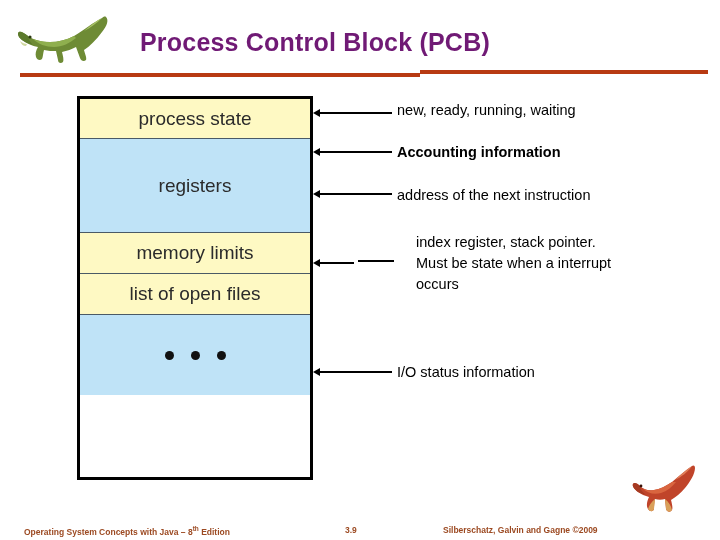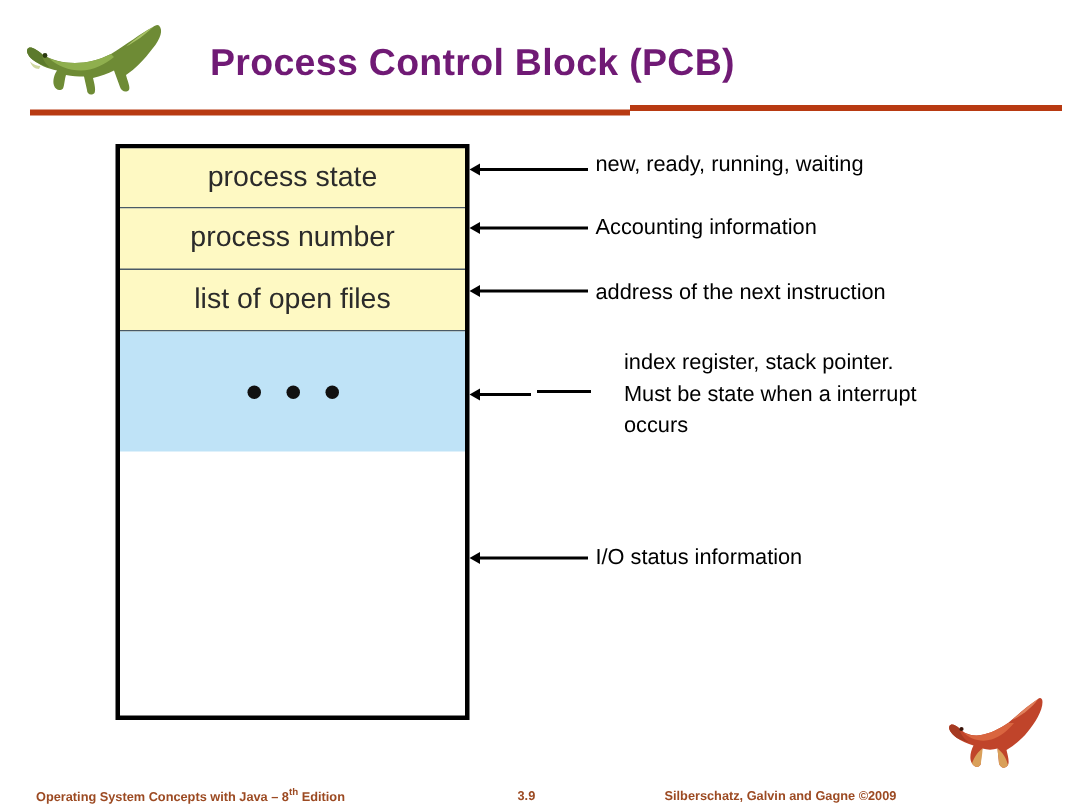--- a/index.html
+++ b/index.html
@@ -156,21 +156,22 @@
     <path d="M14 24 C10 21 7 19 5 20 C3 21 4 25 8 28 C11 30 15 32 19 33
              C16 30 14 27 14 24 Z" fill="#5C7A2C"></path>
     <circle cx="16" cy="25" r="1.6" fill="#2b3a10"></circle>
     <path d="M6 29 C8 31 11 32 13 32 L12 34 C9 34 7 32 6 29 Z" fill="#cfd8a0"></path>
     <path d="M88 6 C82 9 76 14 70 19 C76 16 83 11 88 6 Z" fill="#A8C266"></path>
   </g>
 </svg>
 
 <div id="pcb-box">
   <div class="pcb-row row-gray" style="height:40px">process state</div>
-  <div class="pcb-row row-gray" style="height:41px">process number</div>
+  <div class="pcb-row row-blue" style="height:94px">registers</div>
+  <div class="pcb-row row-gray" style="height:41px">memory limits</div>
   <div class="pcb-row row-gray" style="height:41px">list of open files</div>
   <div class="pcb-row row-blue" style="height:80px">
     <span class="dots">
       <i></i>
         <i></i>
         <i></i>
     </span>
   </div>
 </div>
 
@@ -184,21 +185,21 @@
 <div class="conn" style="left:320px; top:193px; width:72px;"></div>
 
 <div class="arrow-head" style="left:313px; top:259px;"></div>
 <div class="conn" style="left:320px; top:262px; width:34px;"></div>
 <div class="conn" style="left:358px; top:260px; width:36px;"></div>
 
 <div class="arrow-head" style="left:313px; top:368px;"></div>
 <div class="conn" style="left:320px; top:371px; width:72px;"></div>
 
 <div class="annot" style="left:397px; top:101px;">new, ready, running, waiting</div>
-<div class="annot" style="left:397px; top:143px;">Accounting information</div>
+<div class="annot" style="left:397px; top:143px;font-weight:bold;">Accounting information</div>
 <div class="annot" style="left:397px; top:186px;">address of the next instruction</div>
 <div class="annot" style="left:416px; top:232px; line-height:21px;">index register, stack pointer.
 Must be state when a interrupt
 occurs</div>
 <div class="annot" style="left:397px; top:363px;">I/O status information</div>
 
 <div class="footer-text" id="footer-left"><span>Operating System Concepts  with Java – 8</span><sup>th</sup><span> Edition</span></div>
 
 <div class="footer-text" id="footer-page">3.9</div>
 

